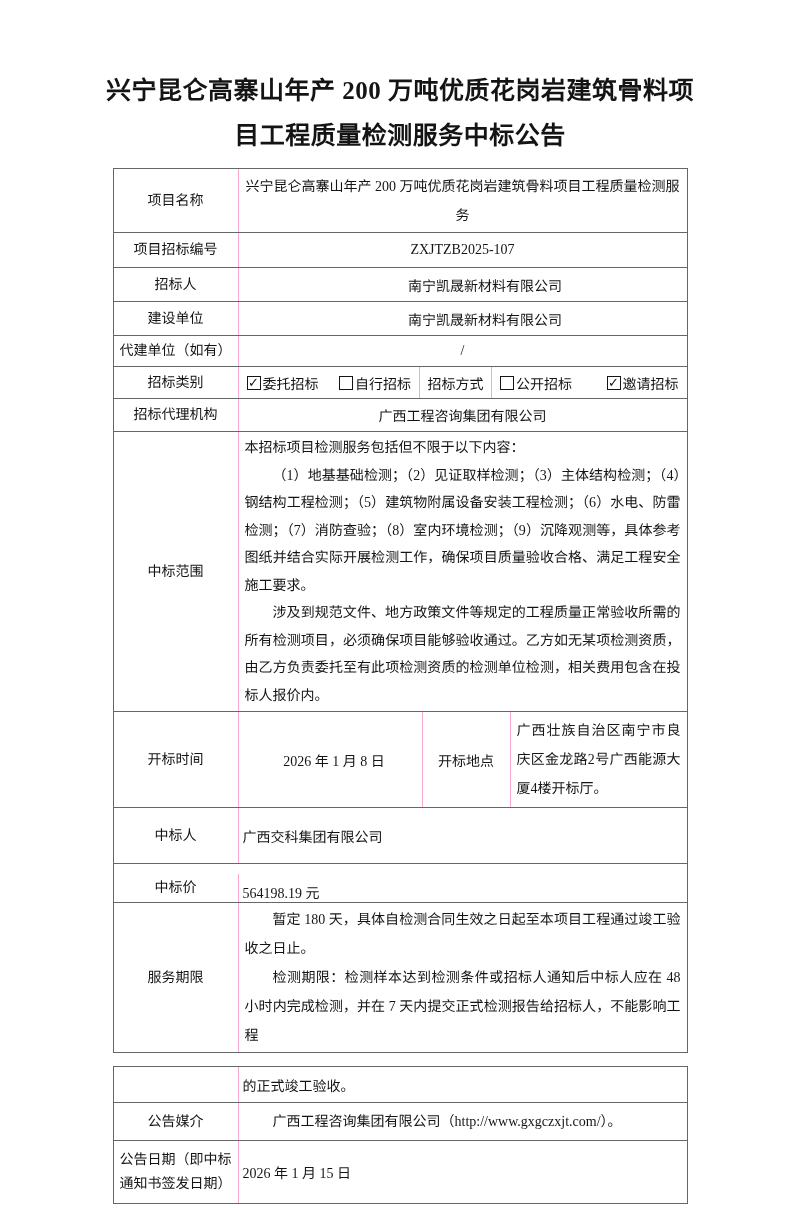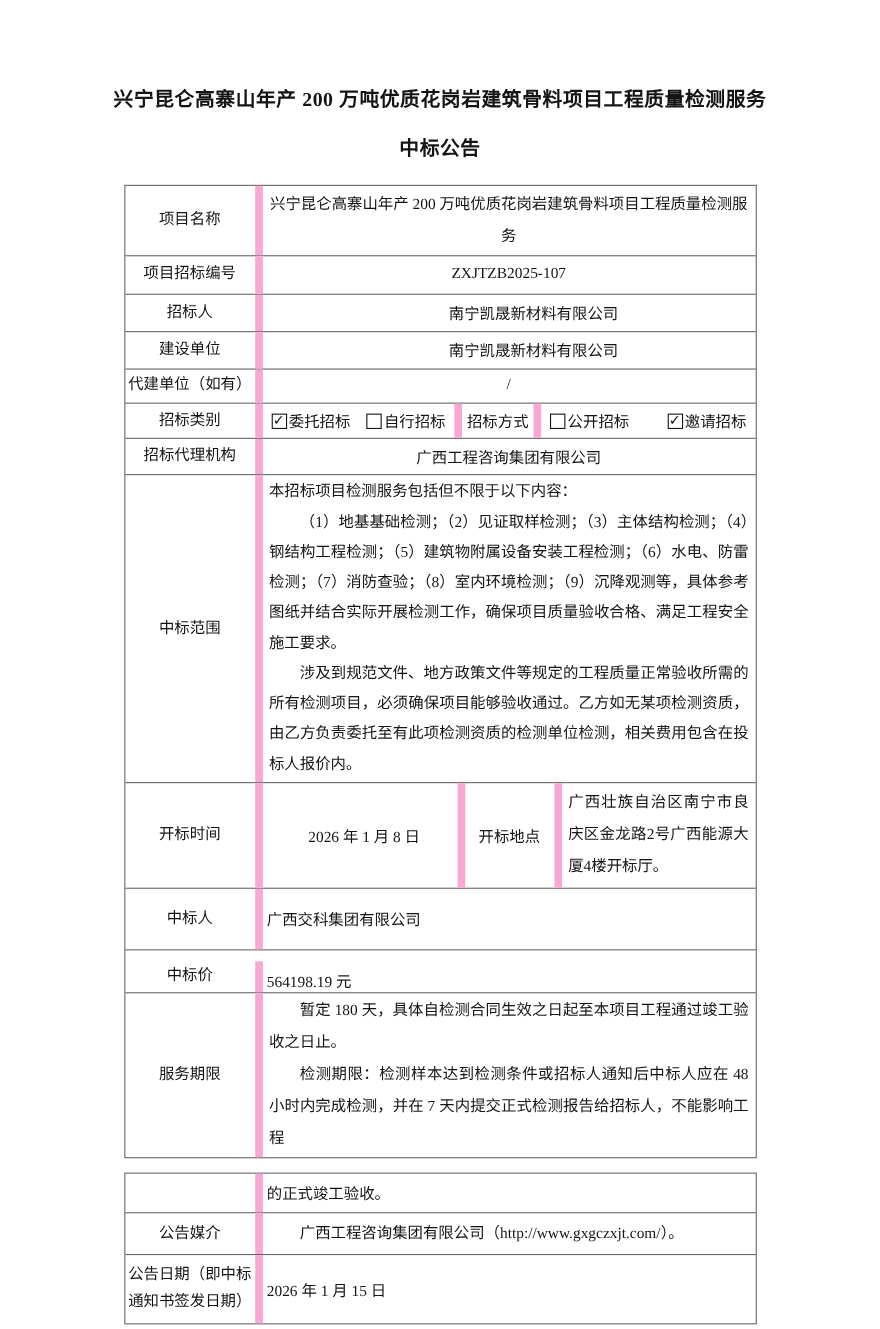--- a/index.html
+++ b/index.html
@@ -4,29 +4,29 @@
 <style>
   html,body{margin:0;padding:0;background:#ffffff;}
   body{
     width:800px;height:1208px;
     font-family:"Liberation Serif","DejaVu Serif",serif;
     color:#141414;
   }
   .page{position:relative;width:800px;height:1208px;background:#fff;overflow:hidden;}
   .title{
     margin:68px auto 0;width:600px;
-    text-align:center;font-size:18px;font-weight:bold;
+    text-align:center;font-size:25px;font-weight:bold;
     line-height:45px;letter-spacing:0.5px;
   }
   .tbl{width:575px;margin:10px auto 0;border:1px solid #666;box-sizing:border-box;}
   .tbl2{margin-top:13px;}
   .row{display:flex;border-bottom:1px solid #666;}
   .row:last-child{border-bottom:none;}
   .cell{
-    border-right:7px solid #f9a8d4;box-sizing:border-box;
+    border-right:1px solid #f9a8d4;box-sizing:border-box;
     display:flex;align-items:center;font-size:14px;min-width:0;
   }
   .cell:last-child{border-right:none;}
   .lab{flex:0 0 125px;width:125px;justify-content:center;text-align:center;padding:2px 1px;line-height:24px;}
   .val{flex:1 1 auto;}
   .center{justify-content:center;text-align:center;}
   .left{padding-left:4px;padding-right:6px;}
   .wrapcenter{line-height:29px;padding:2px 4px;}
   .textcell{display:flex;align-items:center;}
   .textwrap{display:block;width:100%;padding:2px 6px;box-sizing:border-box;}

